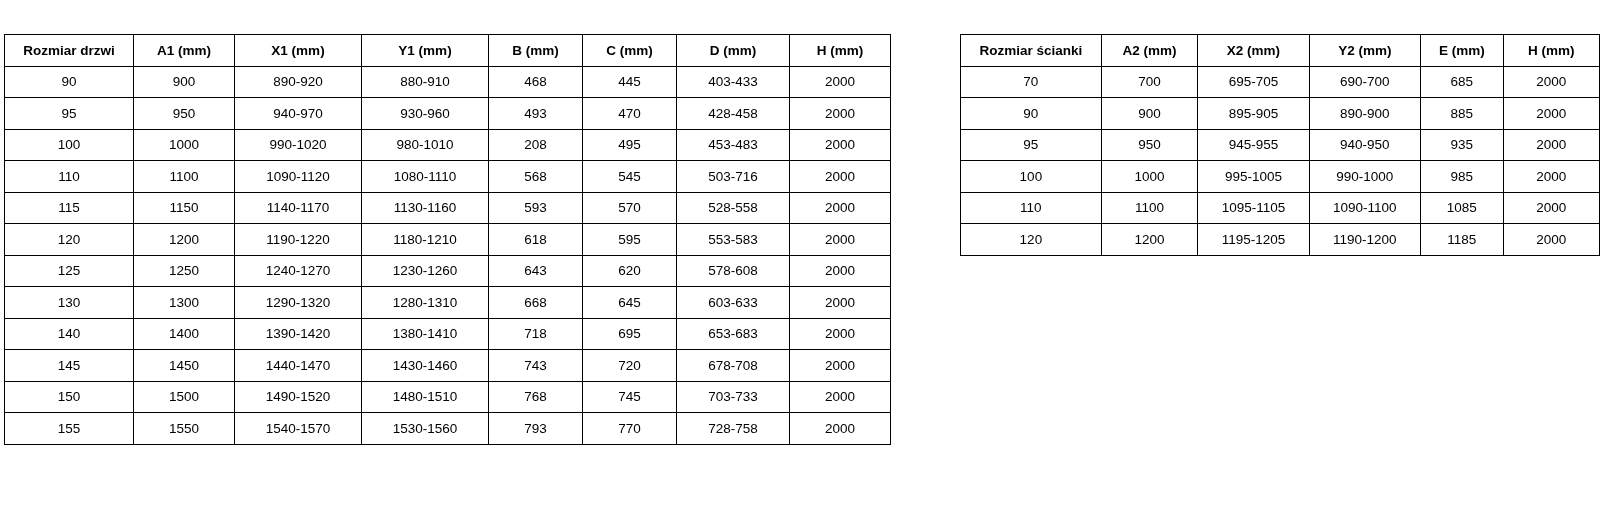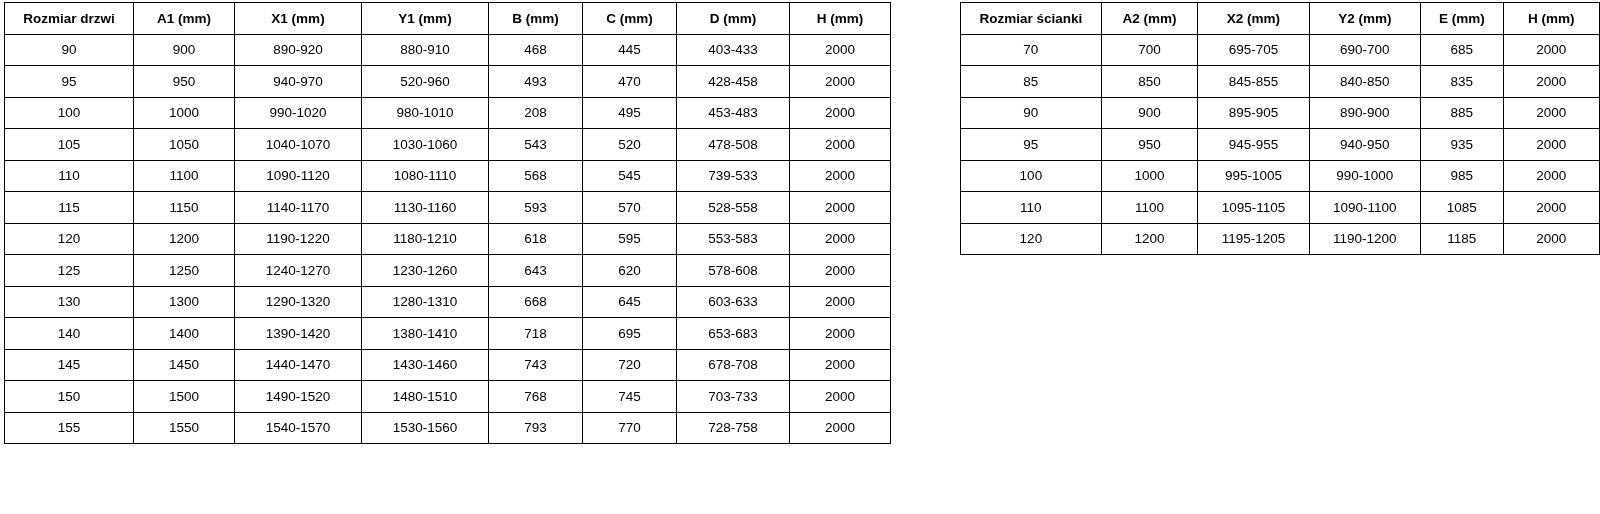--- a/index.html
+++ b/index.html
@@ -15,20 +15,21 @@
     overflow: hidden;
   }
   .page {
     position: relative;
     width: 1600px;
     height: 514px;
   }
   table.spec {
     border-collapse: collapse;
     table-layout: fixed;
+    margin-top: 32px;
   }
   table.spec th,
   table.spec td {
     border: 1px solid #000000;
     text-align: center;
     vertical-align: middle;
     font-size: 13.5px;
     height: 30.5px;
     padding: 0 4px;
     white-space: nowrap;
@@ -105,54 +106,44 @@
             <td>880-910</td>
             <td>468</td>
             <td>445</td>
             <td>403-433</td>
             <td>2000</td>
           </tr>
           <tr>
             <td>95</td>
             <td>950</td>
             <td>940-970</td>
-            <td>520-960</td>
+            <td>930-960</td>
             <td>493</td>
             <td>470</td>
             <td>428-458</td>
             <td>2000</td>
           </tr>
           <tr>
             <td>100</td>
             <td>1000</td>
             <td>990-1020</td>
             <td>980-1010</td>
             <td>208</td>
             <td>495</td>
             <td>453-483</td>
             <td>2000</td>
           </tr>
           <tr>
-            <td>105</td>
-            <td>1050</td>
-            <td>1040-1070</td>
-            <td>1030-1060</td>
-            <td>543</td>
-            <td>520</td>
-            <td>478-508</td>
-            <td>2000</td>
-          </tr>
-          <tr>
             <td>110</td>
             <td>1100</td>
             <td>1090-1120</td>
             <td>1080-1110</td>
             <td>568</td>
             <td>545</td>
-            <td>739-533</td>
+            <td>503-716</td>
             <td>2000</td>
           </tr>
           <tr>
             <td>115</td>
             <td>1150</td>
             <td>1140-1170</td>
             <td>1130-1160</td>
             <td>593</td>
             <td>570</td>
             <td>528-558</td>
@@ -255,28 +246,20 @@
       <tbody id="wall-body">
           <tr>
             <td>70</td>
             <td>700</td>
             <td>695-705</td>
             <td>690-700</td>
             <td>685</td>
             <td>2000</td>
           </tr>
           <tr>
-            <td>85</td>
-            <td>850</td>
-            <td>845-855</td>
-            <td>840-850</td>
-            <td>835</td>
-            <td>2000</td>
-          </tr>
-          <tr>
             <td>90</td>
             <td>900</td>
             <td>895-905</td>
             <td>890-900</td>
             <td>885</td>
             <td>2000</td>
           </tr>
           <tr>
             <td>95</td>
             <td>950</td>

